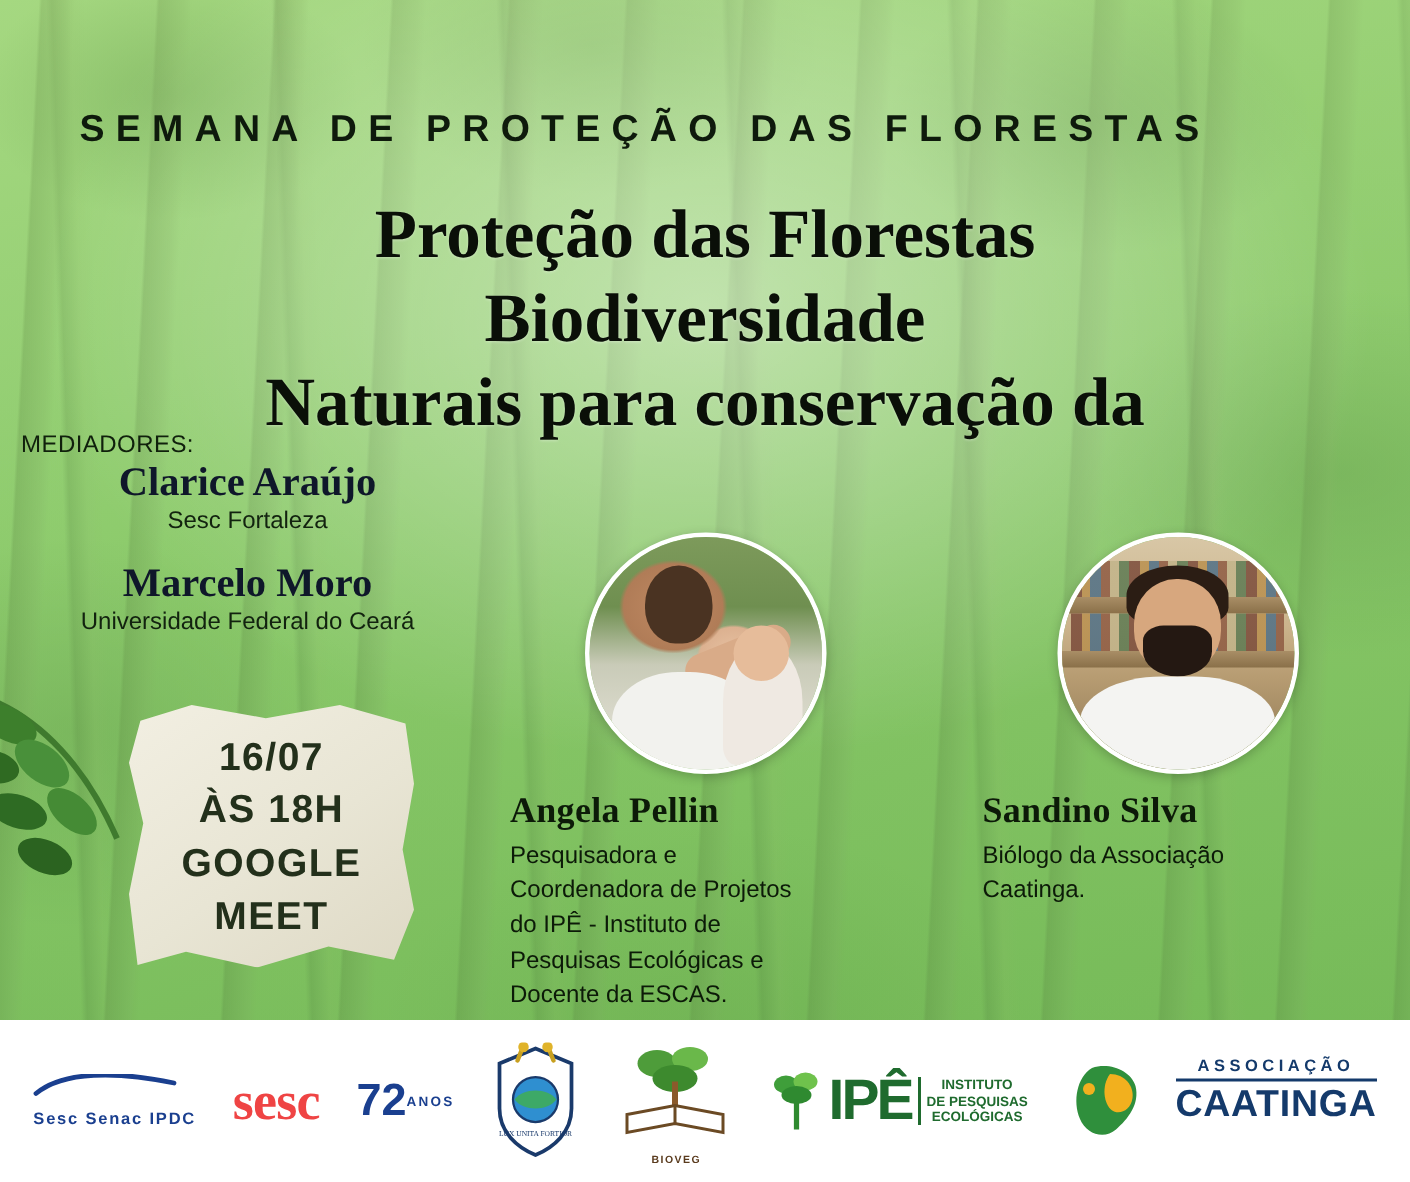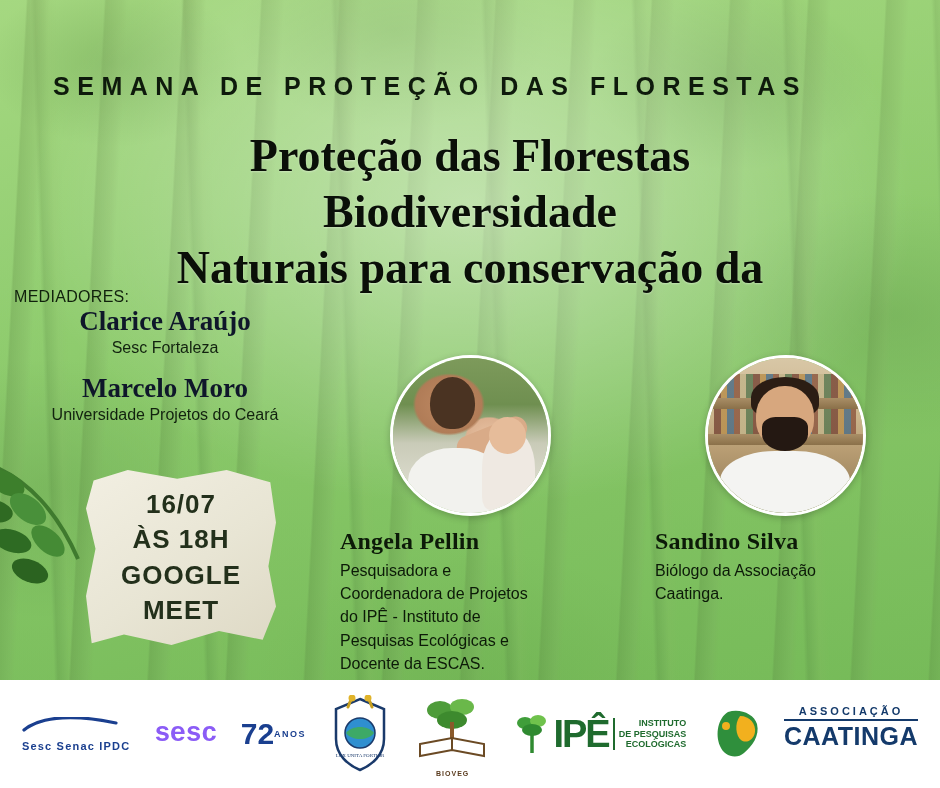--- a/index.html
+++ b/index.html
@@ -221,27 +221,27 @@
     position:absolute;left:0;bottom:0;width:940px;height:108px;
     background:#ffffff;
     display:flex;align-items:center;justify-content:space-around;
     padding:0 10px;
     box-sizing:border-box;
   }
   .logo{display:flex;align-items:center;justify-content:center;}
   .logo-fec{color:#1a3f8f;font-family:"Liberation Sans",sans-serif;text-align:left;line-height:1;}
   .logo-fec .l1{font-size:21px;font-weight:700;letter-spacing:-.4px;}
   .logo-fec .l2{font-size:11px;font-weight:700;letter-spacing:1.2px;margin-top:5px;}
-  .logo-sesc{color:#8b5cf6;font-family:Liberation Mono, monospace;font-weight:700;font-size:27px;letter-spacing:-.5px;}
+  .logo-sesc{color:#ef4444;font-family:Liberation Serif, serif;font-weight:700;font-size:36px;letter-spacing:-.5px;}
   .logo-72{color:#1a3f8f;font-family:"Liberation Sans",sans-serif;text-align:center;line-height:1;}
   .logo-72 .n{font-size:30px;font-weight:700;}
   .logo-72 .a{font-size:9px;font-weight:700;letter-spacing:1.5px;}
   .logo-ipe{display:flex;align-items:center;gap:4px;}
   .logo-ipe .big{font-family:"Liberation Sans",sans-serif;font-weight:700;font-size:38px;color:#1f6b2e;letter-spacing:-2px;}
-  .logo-ipe .sub{font-family:"Liberation Sans",sans-serif;font-size:9px;font-weight:700;color:#1f6b2e;line-height:1.15;text-align:right;border-left:2px solid #1f6b2e;padding-left:4px;}
+  .logo-ipe .sub{font-family:"Liberation Sans",sans-serif;font-size:9px;font-weight:700;color:#1f6b2e;line-height:1.15;text-align:center;border-left:2px solid #1f6b2e;padding-left:4px;}
   .logo-caat{display:flex;align-items:flex-start;gap:18px;}
   .logo-caat .txt{font-family:"Liberation Sans",sans-serif;text-align:center;color:#143a6b;line-height:1;}
   .logo-caat .t1{font-size:11px;font-weight:700;letter-spacing:3px;border-bottom:2px solid #143a6b;padding-bottom:2px;}
   .logo-caat .t2{font-size:25px;font-weight:700;letter-spacing:.5px;margin-top:3px;}
   .logo-bioveg{text-align:center;}
   .logo-bioveg .cap{font-family:"Liberation Sans",sans-serif;font-size:7px;font-weight:700;letter-spacing:1px;color:#5a3b1e;margin-top:2px;}
   .logo-ufc{text-align:center;}
 </style>
 </head>
 <body>
@@ -258,21 +258,21 @@
     <div>Biodiversidade</div>
     <div>Naturais para conservação da</div>
   </div>
 
   <div class="mediators">
     <span class="lbl">MEDIADORES:</span>
     <span class="nm">Clarice Araújo</span>
     <span class="org">Sesc Fortaleza</span>
     <div class="blk2">
       <span class="nm">Marcelo Moro</span>
-      <span class="org">Universidade Projetos do Ceará</span>
+      <span class="org">Universidade Federal do Ceará</span>
     </div>
   </div>
 
   <svg class="leaves" viewBox="0 0 130 140">
     <path d="M8 10 C 46 24, 76 58, 96 104" stroke="#3f7a2e" stroke-width="4" fill="none"></path>
     <ellipse cx="24" cy="28" rx="20" ry="11" fill="#3d7f2c" transform="rotate(28 24 28)"></ellipse>
     <ellipse cx="12" cy="56" rx="19" ry="11" fill="#2f6a22" transform="rotate(12 12 56)"></ellipse>
     <ellipse cx="46" cy="54" rx="21" ry="12" fill="#49903a" transform="rotate(38 46 54)"></ellipse>
     <ellipse cx="30" cy="86" rx="20" ry="11" fill="#2e6b23" transform="rotate(18 30 86)"></ellipse>
     <ellipse cx="66" cy="86" rx="20" ry="11" fill="#458b35" transform="rotate(42 66 86)"></ellipse>

